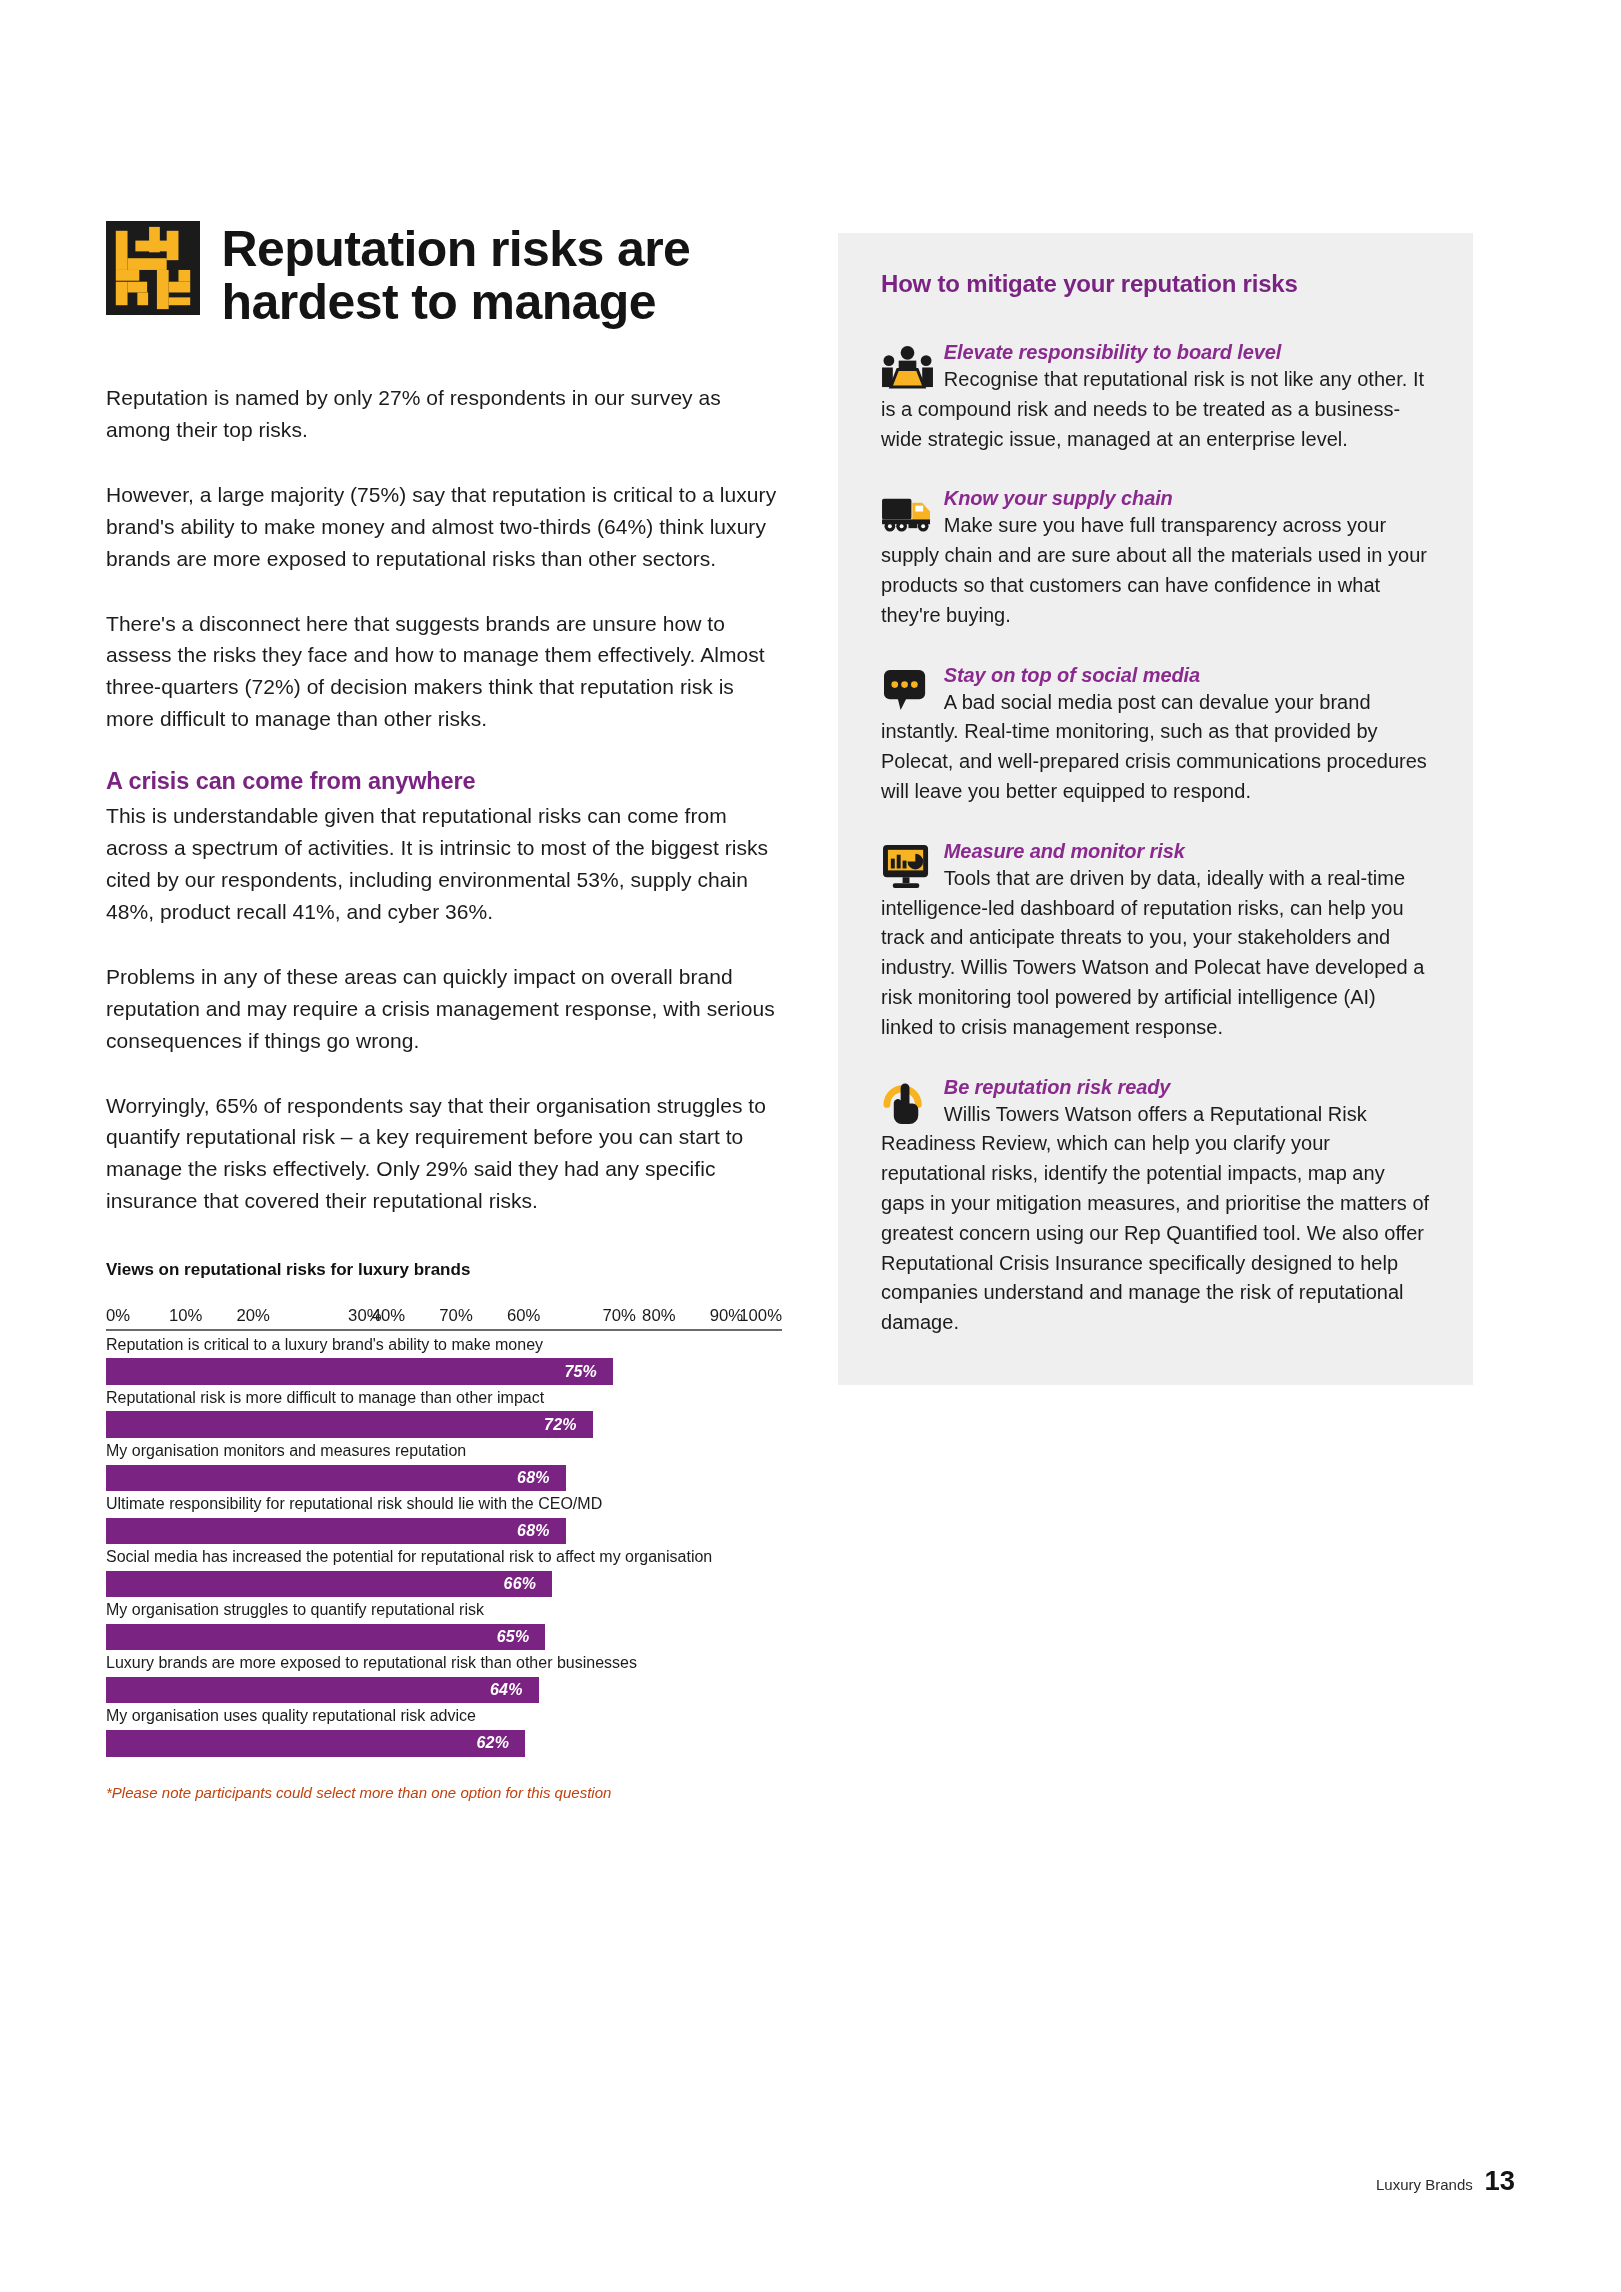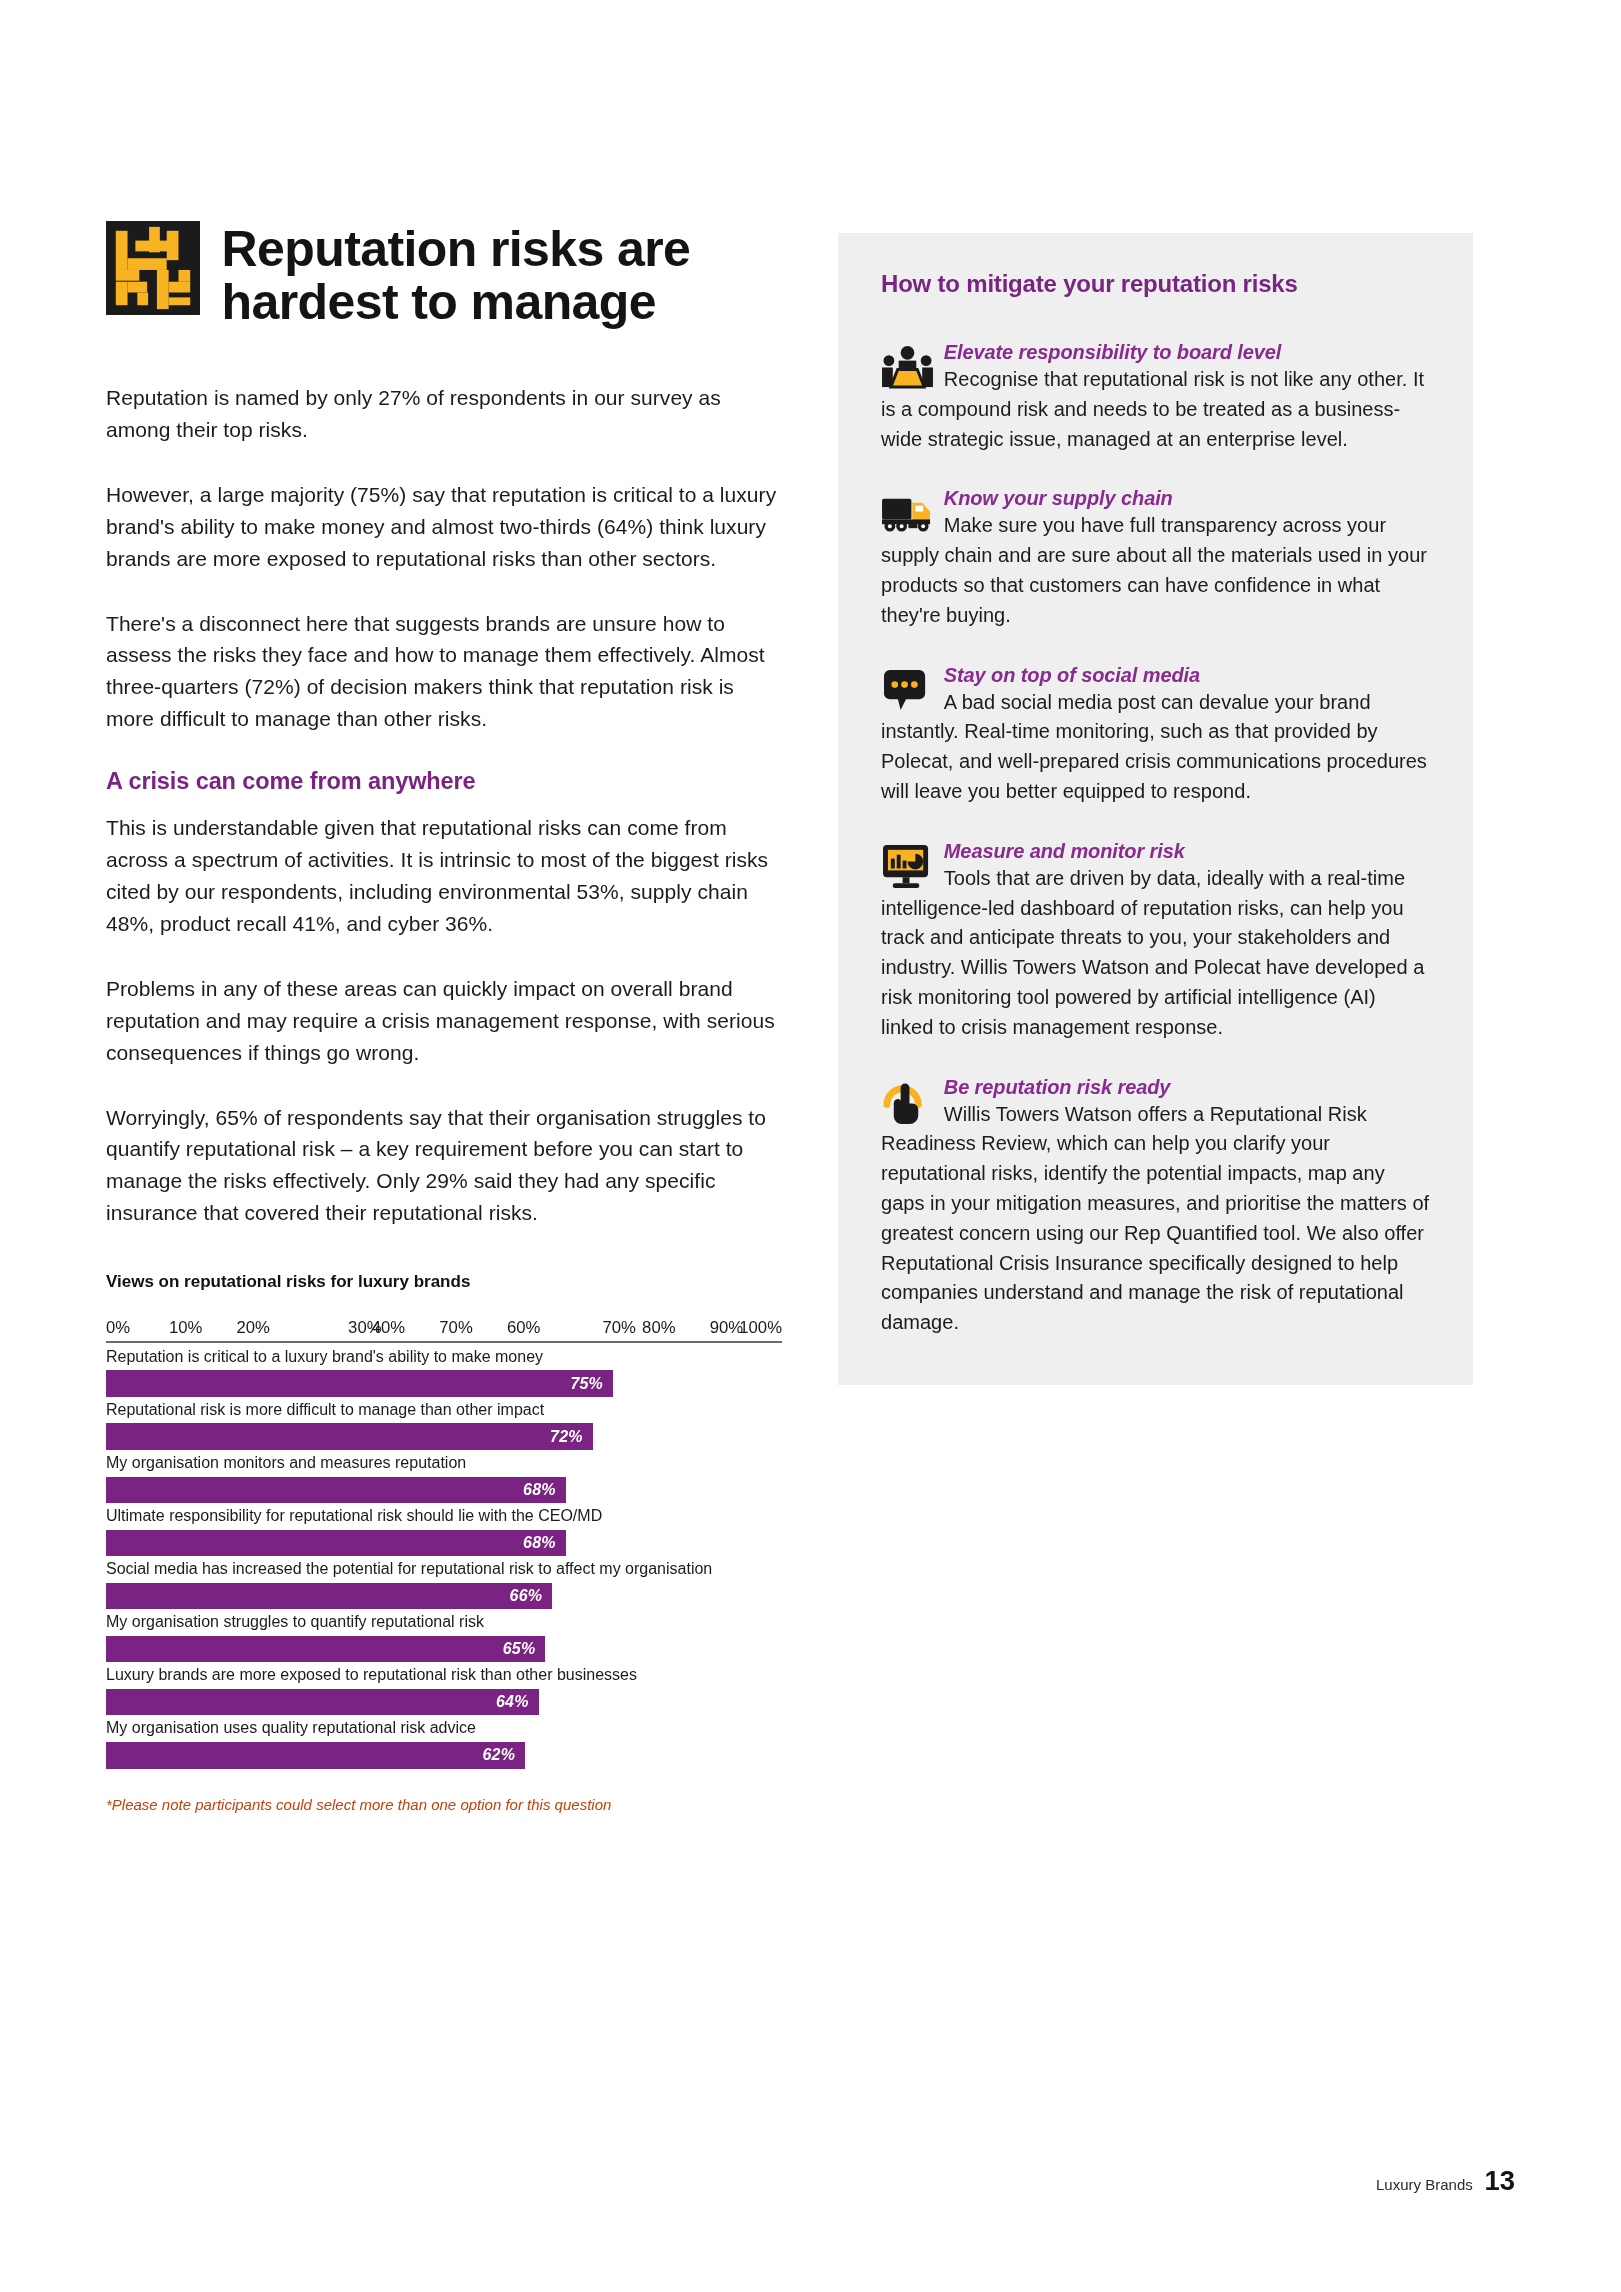--- a/index.html
+++ b/index.html
@@ -60,21 +60,21 @@
     line-height: 1.52;
     margin: 0 0 33px 0;
     color: #1c1c1c;
     letter-spacing: 0.05px;
   }
 
   .sub-head {
     font-size: 23.5px;
     font-weight: bold;
     color: #7a2382;
-    margin: 0 0 17px 0;
+    margin: 0 0 5px 0;
     letter-spacing: -0.1px;
   }
 
   
   .chart-block {
     margin-top: 43px;
   }
   .chart-title {
     font-size: 17px;
     font-weight: bold;
@@ -113,21 +113,21 @@
     position: relative;
     margin-bottom: 2.9px;
   }
   .bar-fill {
     height: 26.5px;
     background: #7b2382;
     display: flex;
     align-items: center;
     justify-content: flex-end;
     box-sizing: border-box;
-    padding-right: 10px;
+    padding-right: 16px;
   }
   .bar-value {
     color: #ffffff;
     font-size: 16px;
     font-weight: bold;
     font-style: italic;
     letter-spacing: 0.2px;
   }
   .chart-note {
     font-size: 15px;

